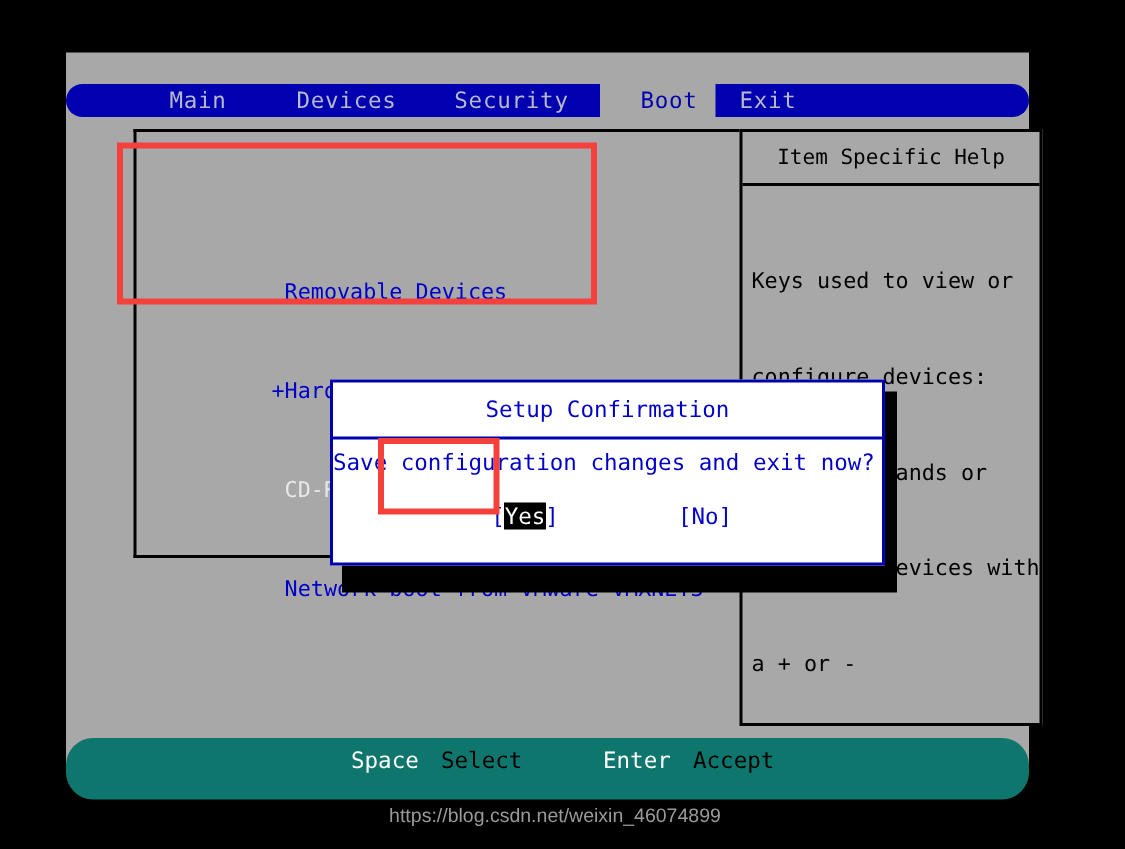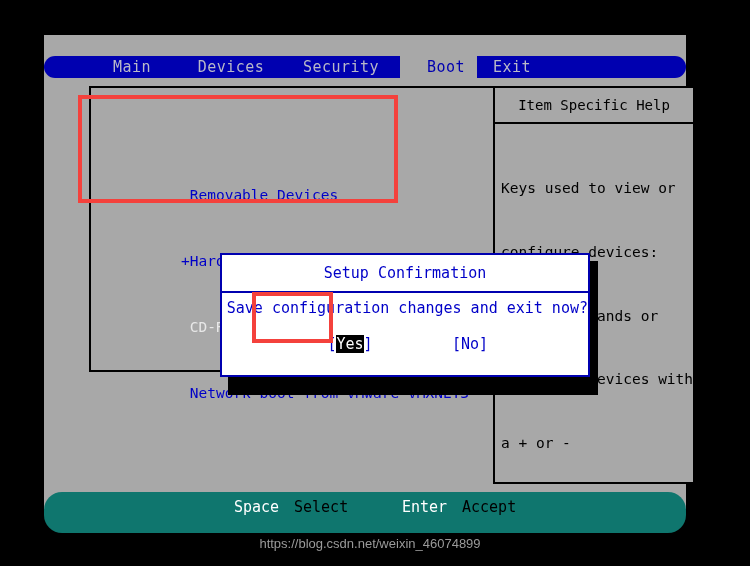--- a/index.html
+++ b/index.html
@@ -187,21 +187,21 @@
     font-size: 15px;
     color: #0000c8;
     white-space: pre;
     border-bottom: 2px solid #0000b0;
   }
   #dialog-message {
     position: absolute;
     left: 0;
     top: 44px;
     width: 366px;
-    text-align: right;
+    text-align: left;
     font-size: 15px;
     color: #0000c8;
     white-space: pre;
   }
   .dialog-btn {
     position: absolute;
     top: 80px;
     font-size: 15px;
     color: #0000c8;
     white-space: pre;

